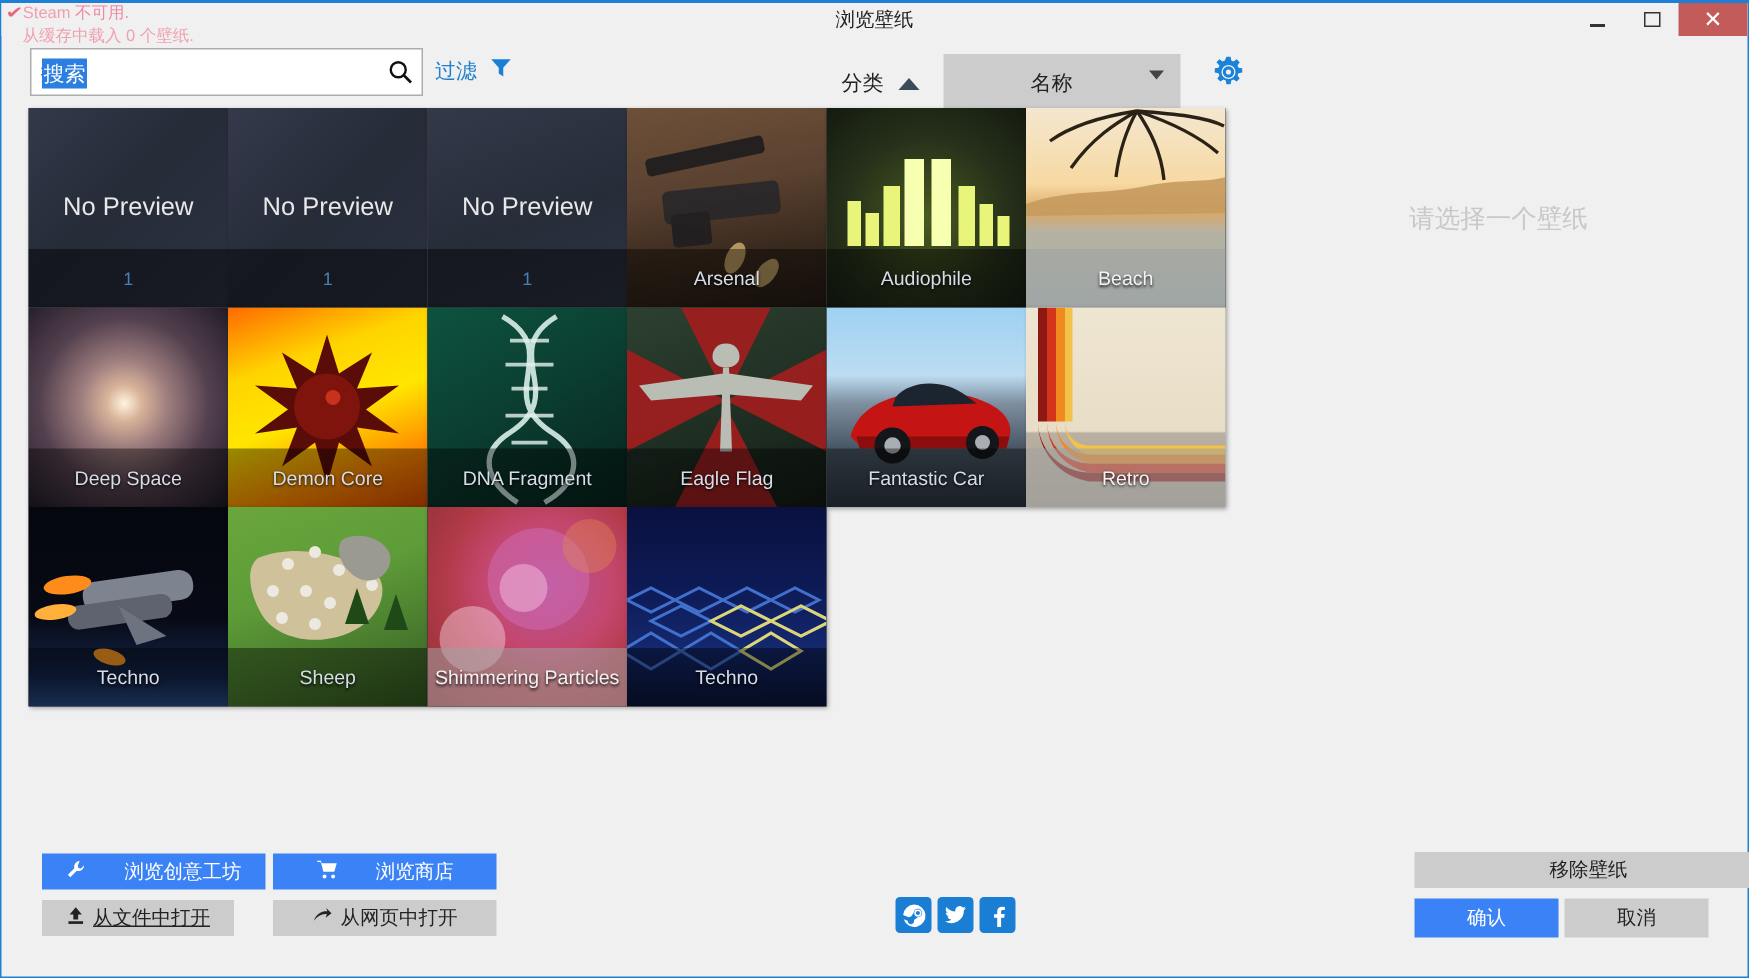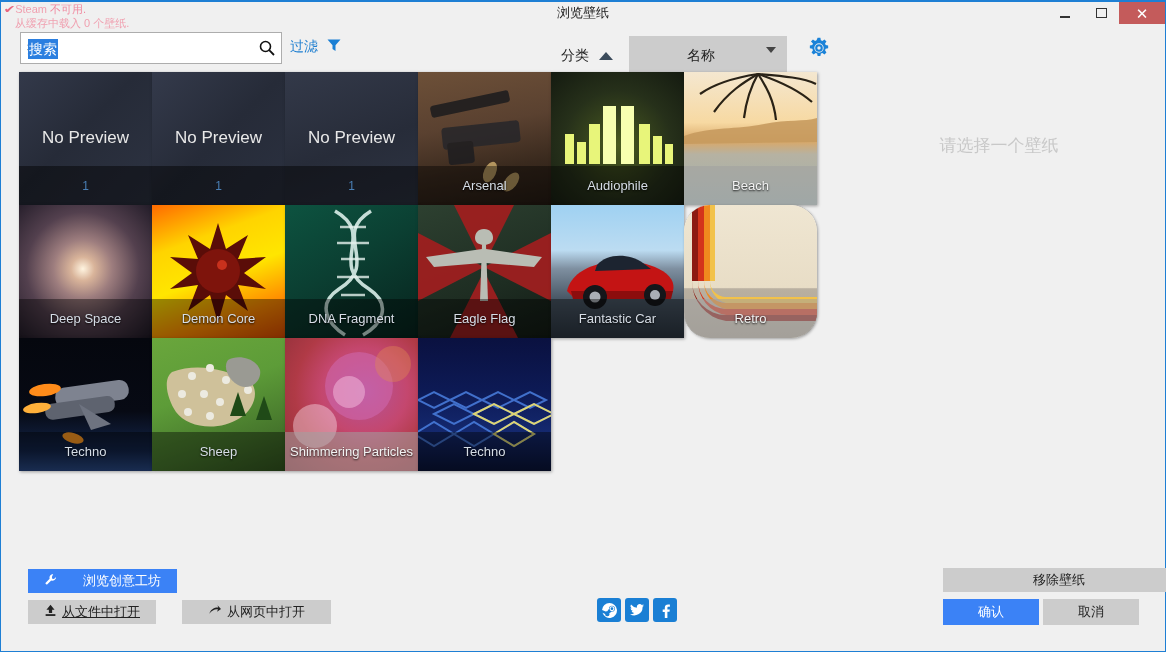--- a/index.html
+++ b/index.html
@@ -188,21 +188,21 @@
     position: absolute; left: 0; right: 0; top: 56px;
     text-align: center;
     color: #e8e8e8; font-size: 17px;
   }
   .np-bar {
     position: absolute; left: 0; right: 0; bottom: 0; height: 39px;
     background: rgba(0,0,0,0.45);
     display: flex; align-items: center; justify-content: center;
   }
   .np-num { color: #4a7fb5; font-size: 12px; }
-  .tile.selected { outline: 3px solid #ffffff; outline-offset: -3px; border-radius: 26px; }
+  .tile.selected { outline: 3px solid #ffffff; outline-offset: -3px; }
 
   
   .right-panel {
     position: absolute; left: 840px; top: 70px;
     width: 316px; height: 480px;
     display: flex; align-items: flex-start; justify-content: center;
   }
   .right-placeholder {
     margin-top: 62px;
     color: #c8c8c8; font-size: 17px;
@@ -598,20 +598,30 @@
 
   <div class="btn btn-blue bl-workshop">
     <span>
       <svg width="13" height="13" viewBox="0 0 16 16">
           <path fill="#fff" d="M11.3 1.2a4.6 4.6 0 0 0-4.4 6l-5.4 5.4 2 2 5.4-5.4a4.6 4.6 0 0 0 6-4.4l-2.6 2.6-2.2-.4-.4-2.2z"></path>
         </svg>
     </span>
     <span>浏览创意工坊</span>
   </div>
 
+  <div class="btn btn-blue bl-store">
+    <span>
+      <svg width="14" height="13" viewBox="0 0 16 16">
+          <path fill="#fff" d="M0 1h3l.6 2H16l-2 7H5L3.4 3.6 2.6 2H0z"></path>
+          <circle cx="6" cy="14" r="1.6" fill="#fff"></circle>
+          <circle cx="13" cy="14" r="1.6" fill="#fff"></circle>
+        </svg>
+    </span>
+    <span>浏览商店</span>
+  </div>
 
   <div class="btn btn-grey bl-file">
     <span>
       <svg width="13" height="13" viewBox="0 0 16 16">
           <path fill="#222" d="M8 1 L13 7 H10 V11 H6 V7 H3 Z"></path>
           <rect x="2" y="12.5" width="12" height="2.2" fill="#222"></rect>
         </svg>
     </span>
     <span>从文件中打开</span>
   </div>

